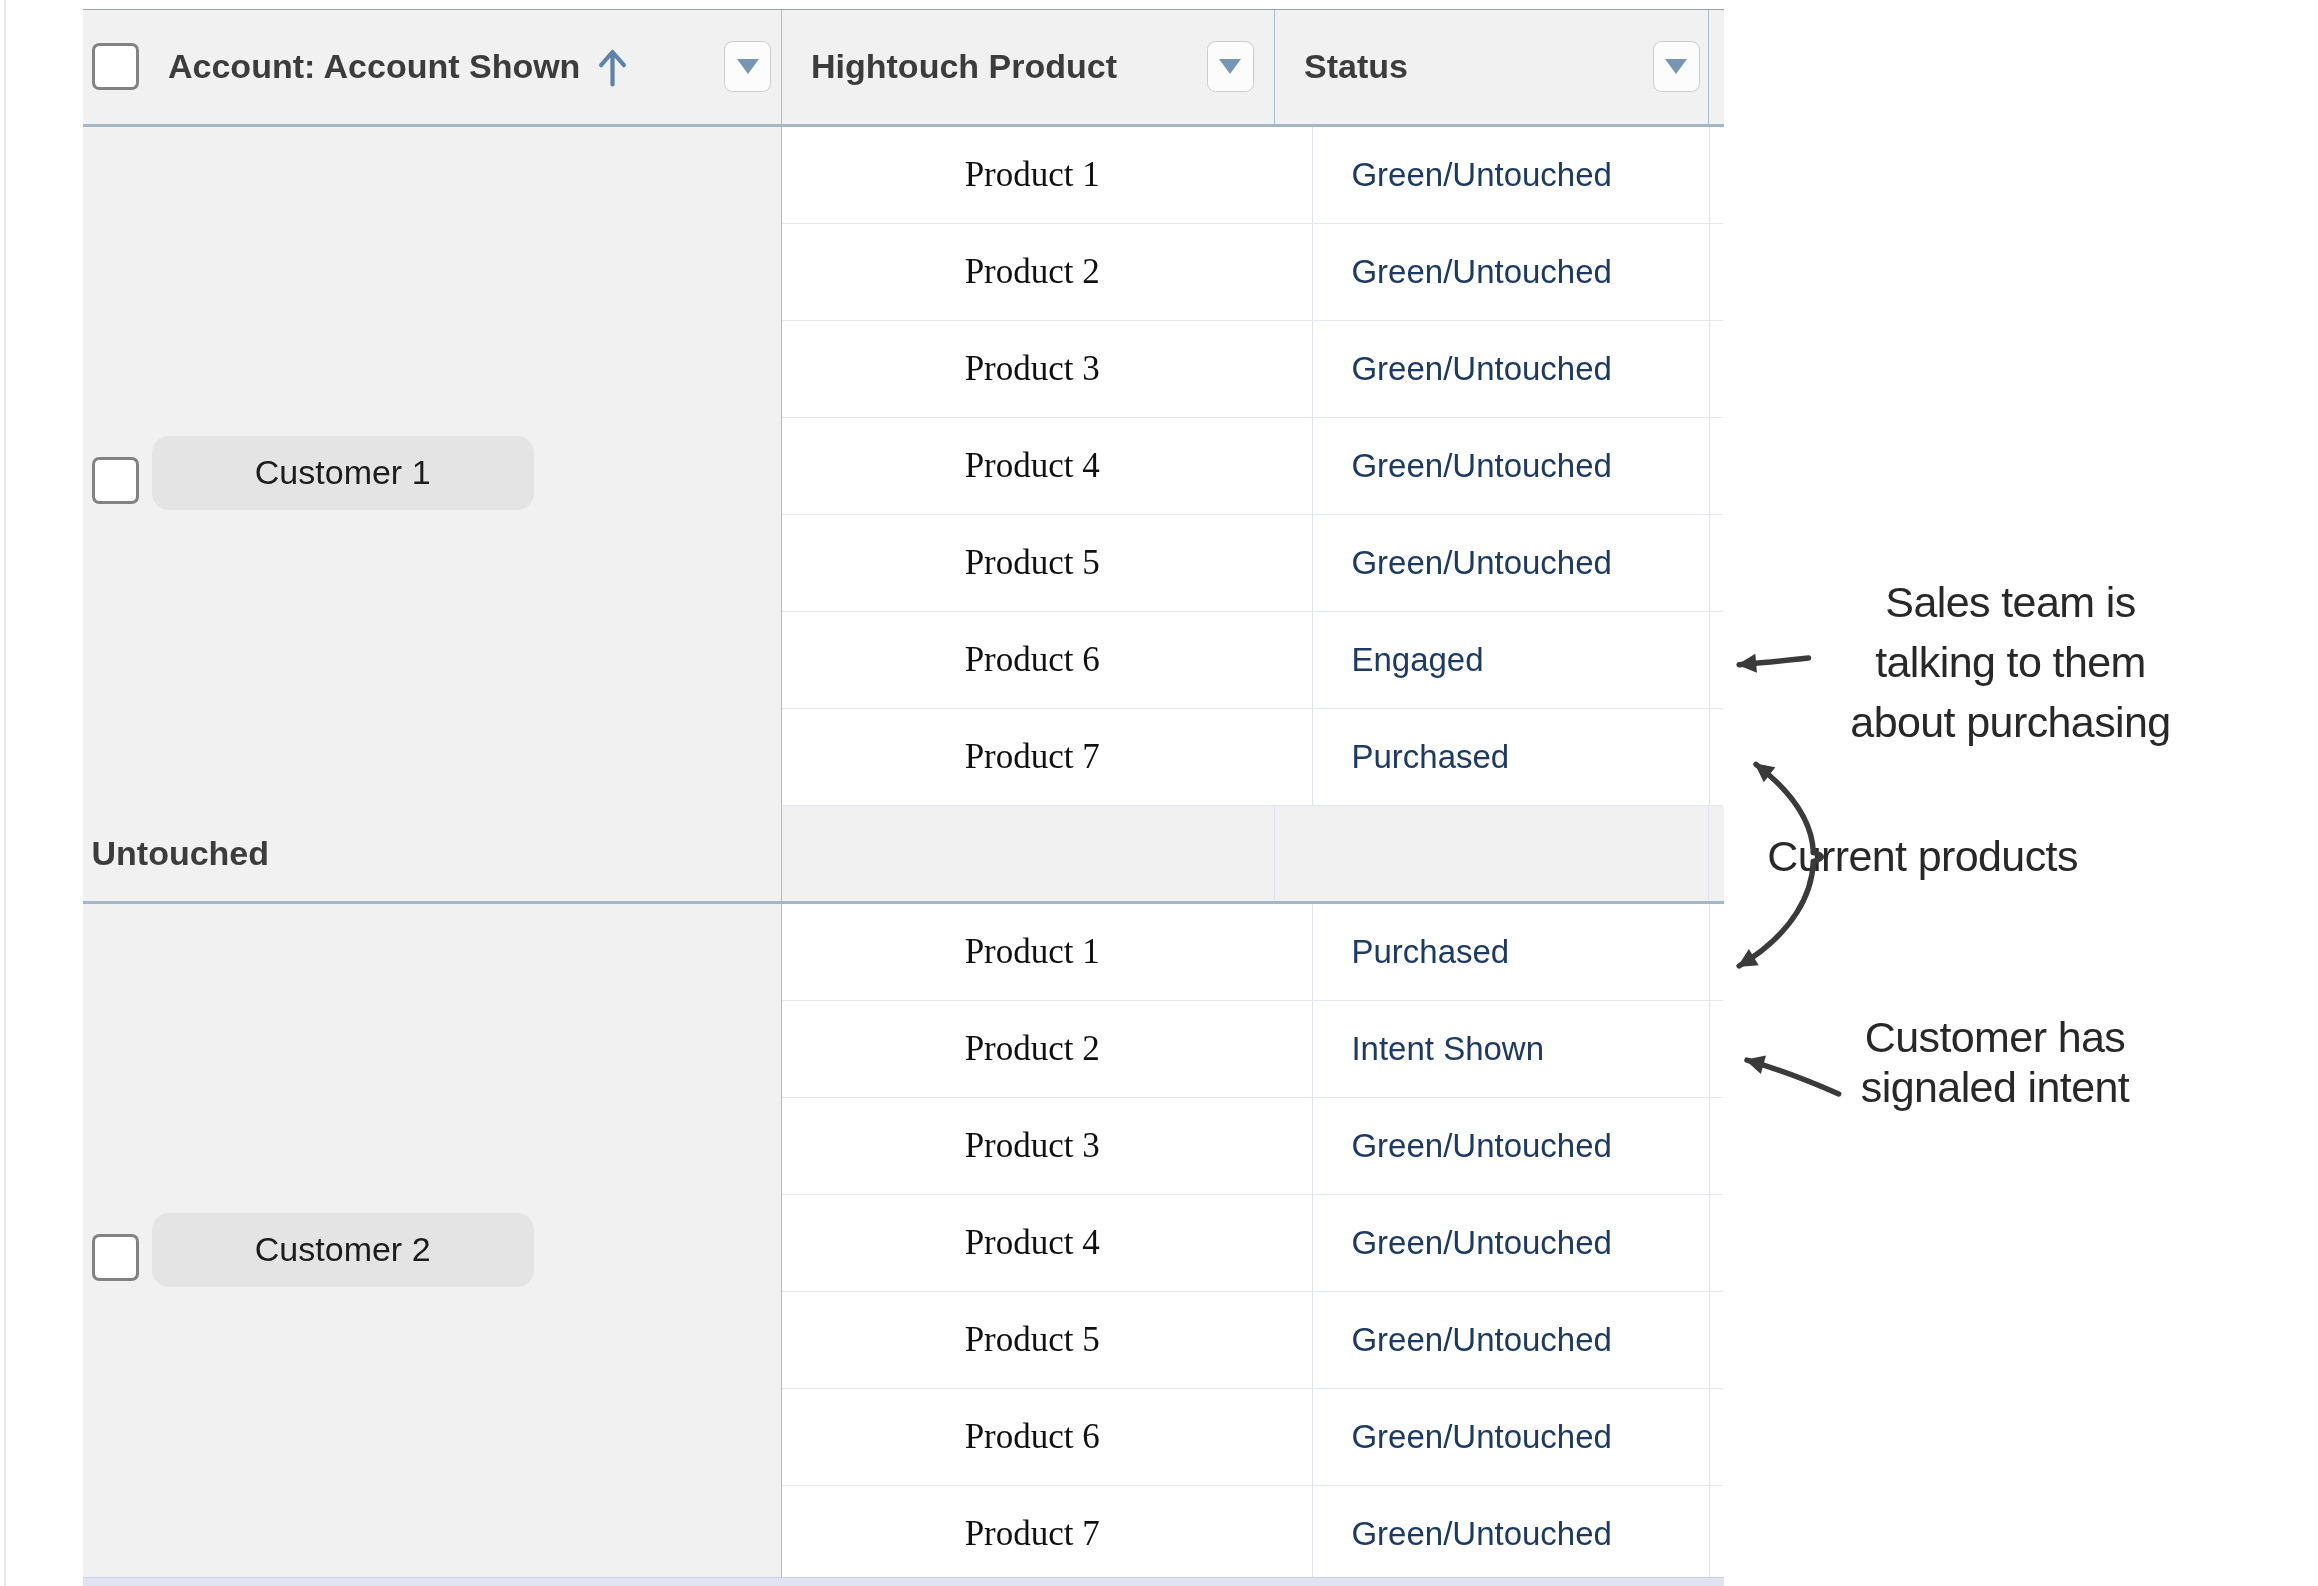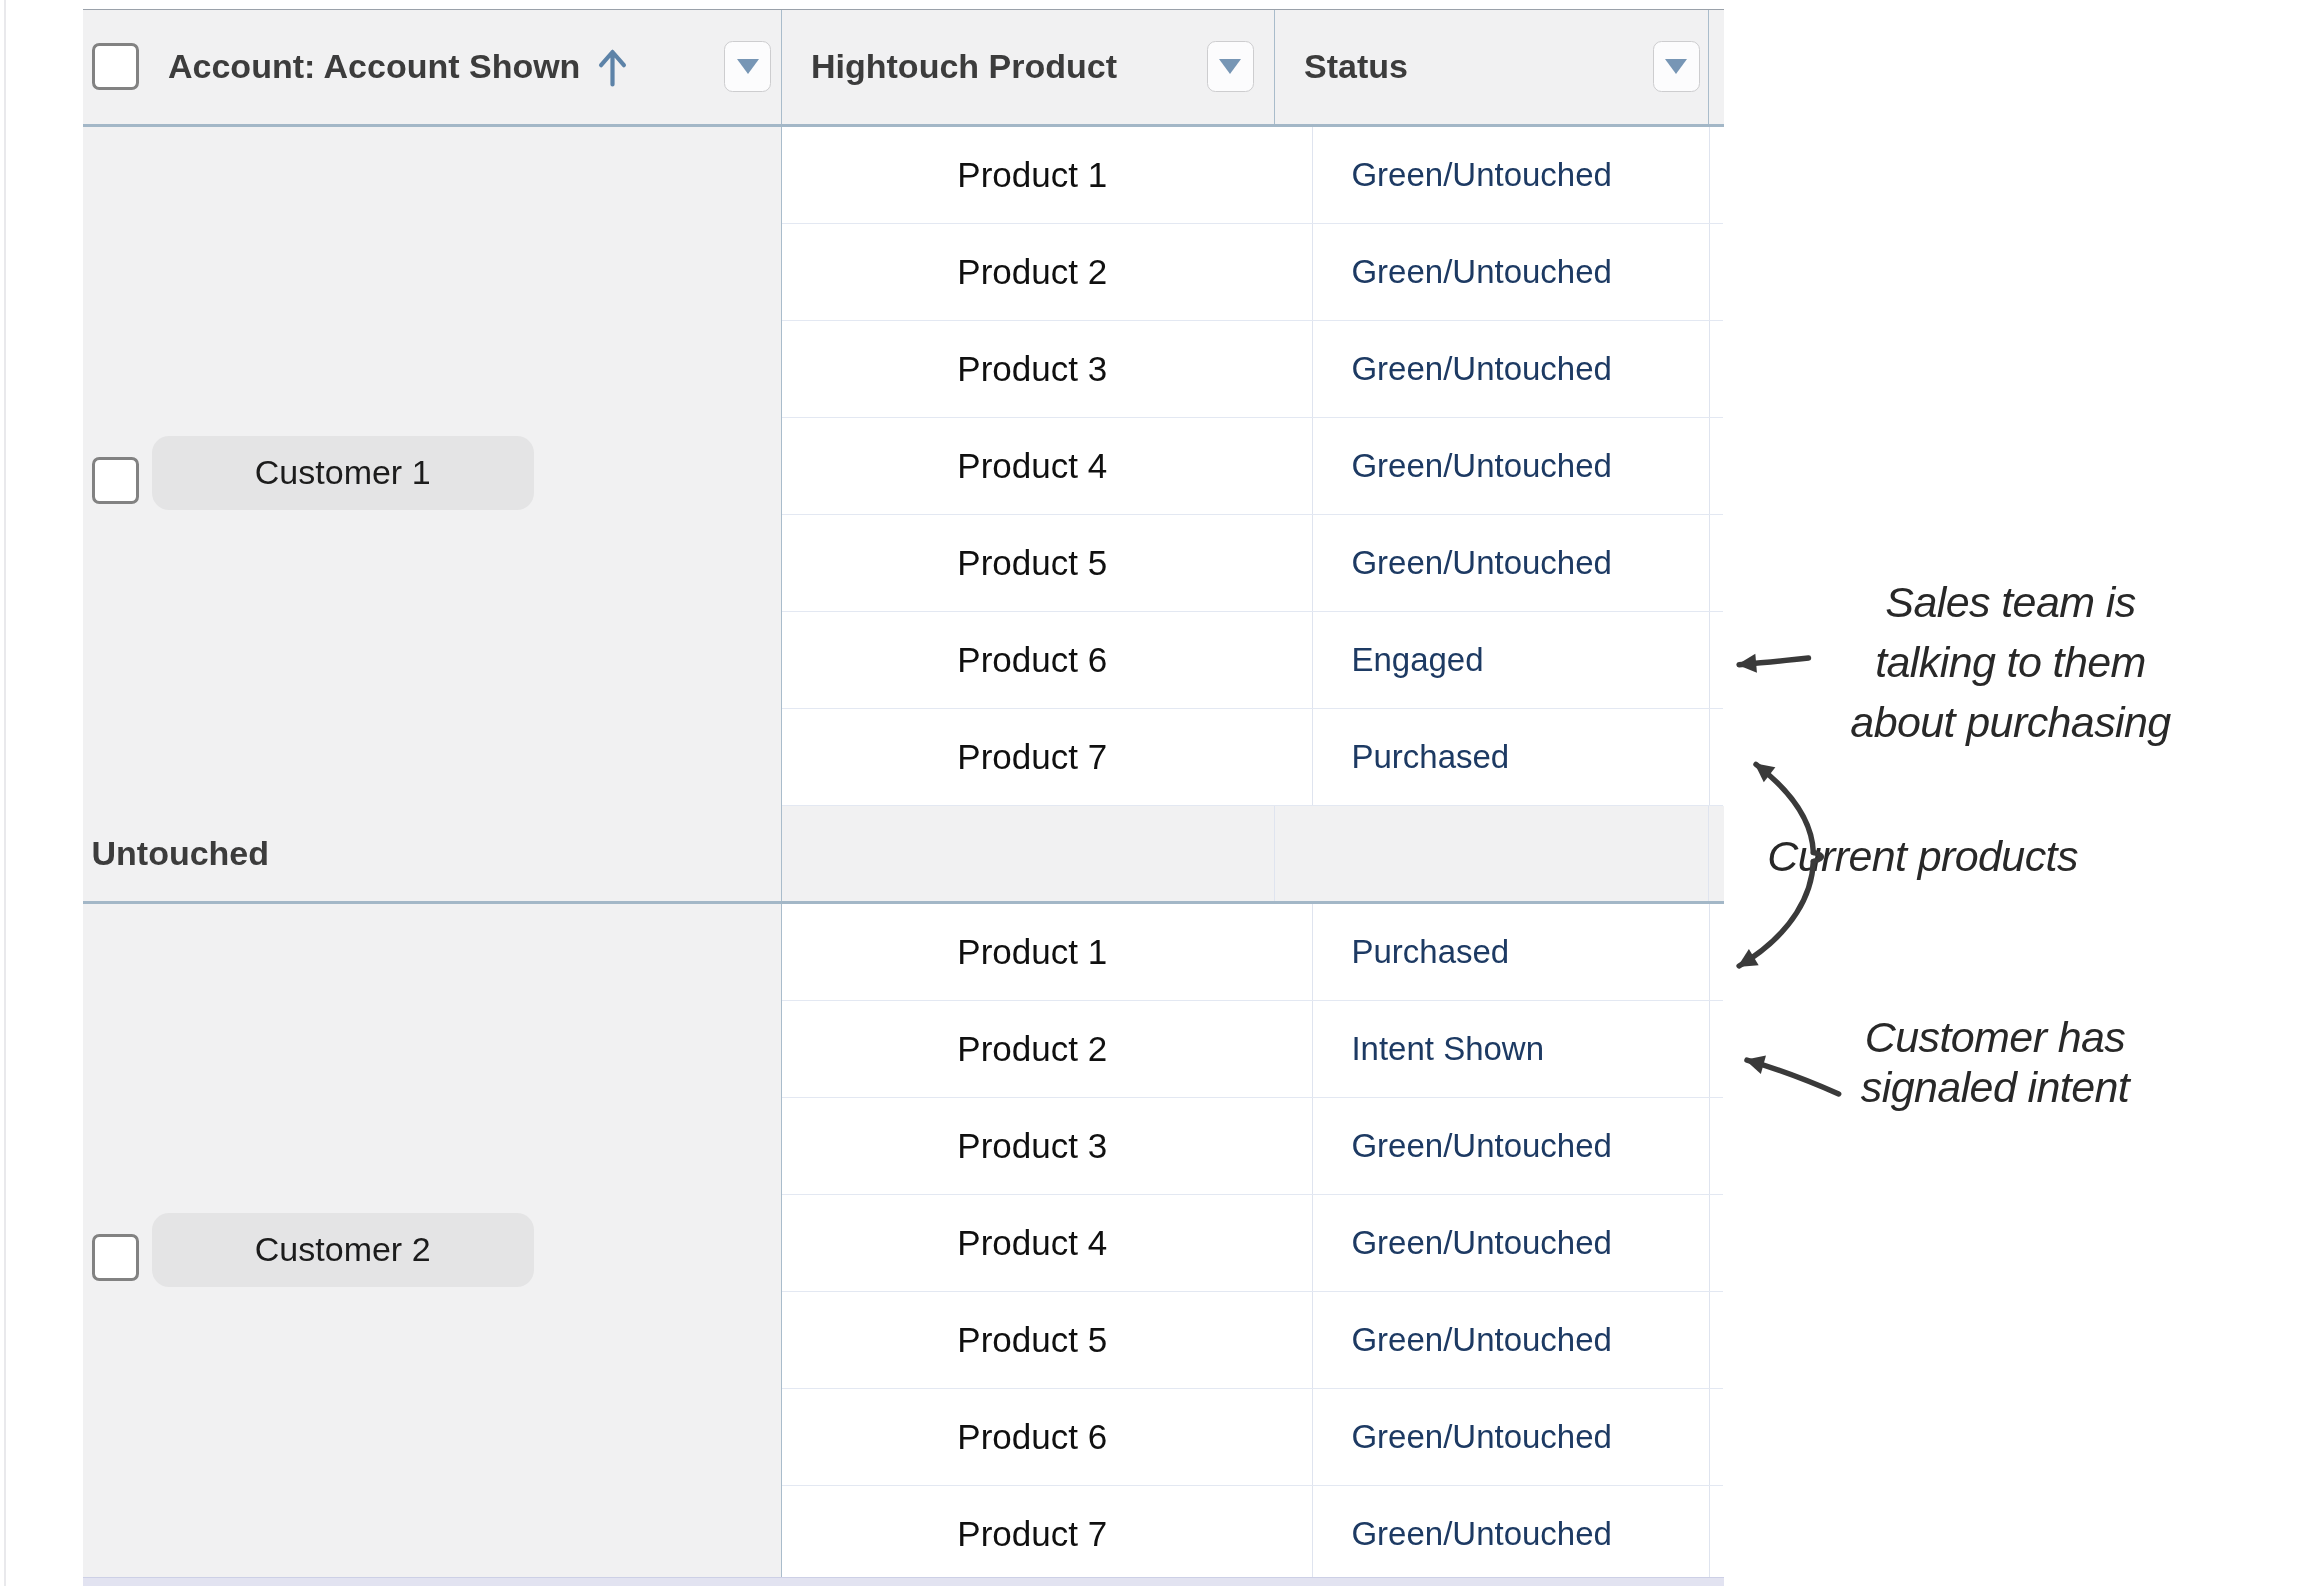--- a/index.html
+++ b/index.html
@@ -46,21 +46,21 @@
   }
   .account-cell .checkbox{margin-top:15.7px;}
   .pill{
     margin-left:12.7px;width:382px;height:74px;background:var(--pill);border-radius:17px;
     display:flex;align-items:center;justify-content:center;
     font-size:34px;color:#1c1c1c;
   }
   .rows{display:flex;flex-direction:column;width:941px;}
   .prow{display:flex;height:97px;box-sizing:border-box;border-bottom:1.8px solid var(--row-border);}
   .pcell{width:584px;box-sizing:border-box;border-right:1.8px solid var(--light-divider);
-    display:flex;align-items:center;justify-content:center;padding-right:30px;}
+    display:flex;align-items:center;justify-content:center;padding-right:30px;font-family:Liberation Serif, serif;}
   .pcell span{font-size:35px;color:#101010;}
   .scell{width:434px;box-sizing:border-box;border-right:1.8px solid var(--light-divider);
     display:flex;align-items:center;padding-left:38px;}
   .scell span{font-size:33px;color:var(--status-text);}
   .sliver{width:14.5px;}
 
   .subtotal{display:flex;height:98px;background:var(--panel);
     border-bottom:3.6px solid var(--strong-border);box-sizing:border-box;}
   .subtotal .st-account{width:699px;box-sizing:border-box;border-right:1.8px solid var(--col-divider);
     display:flex;align-items:center;padding-left:8.5px;}
@@ -70,21 +70,21 @@
   .subtotal .st-sliver{width:14.5px;}
 
   .scroll-strip{
     position:absolute;left:83px;top:1577px;width:1641px;height:9px;
     background:var(--scroll-track);border-top:1.2px solid #cdd0e6;
   }
 
   
   .note{
     position:absolute;font-size:43px;line-height:60px;color:var(--note-text);
-    text-align:center;white-space:pre-line;letter-spacing:-0.6px;font-style:italic;
+    text-align:center;white-space:pre-line;letter-spacing:-0.6px;
   }
   #note-sales{left:1799px;top:572px;width:423px;}
   #note-current{left:1723px;top:826px;width:399px;}
   #note-intent{left:1802px;top:1012px;width:386px;line-height:50px;}
 
   .arrows{position:absolute;left:0;top:0;pointer-events:none;}
 </style>
 </head>
 <body>
 

